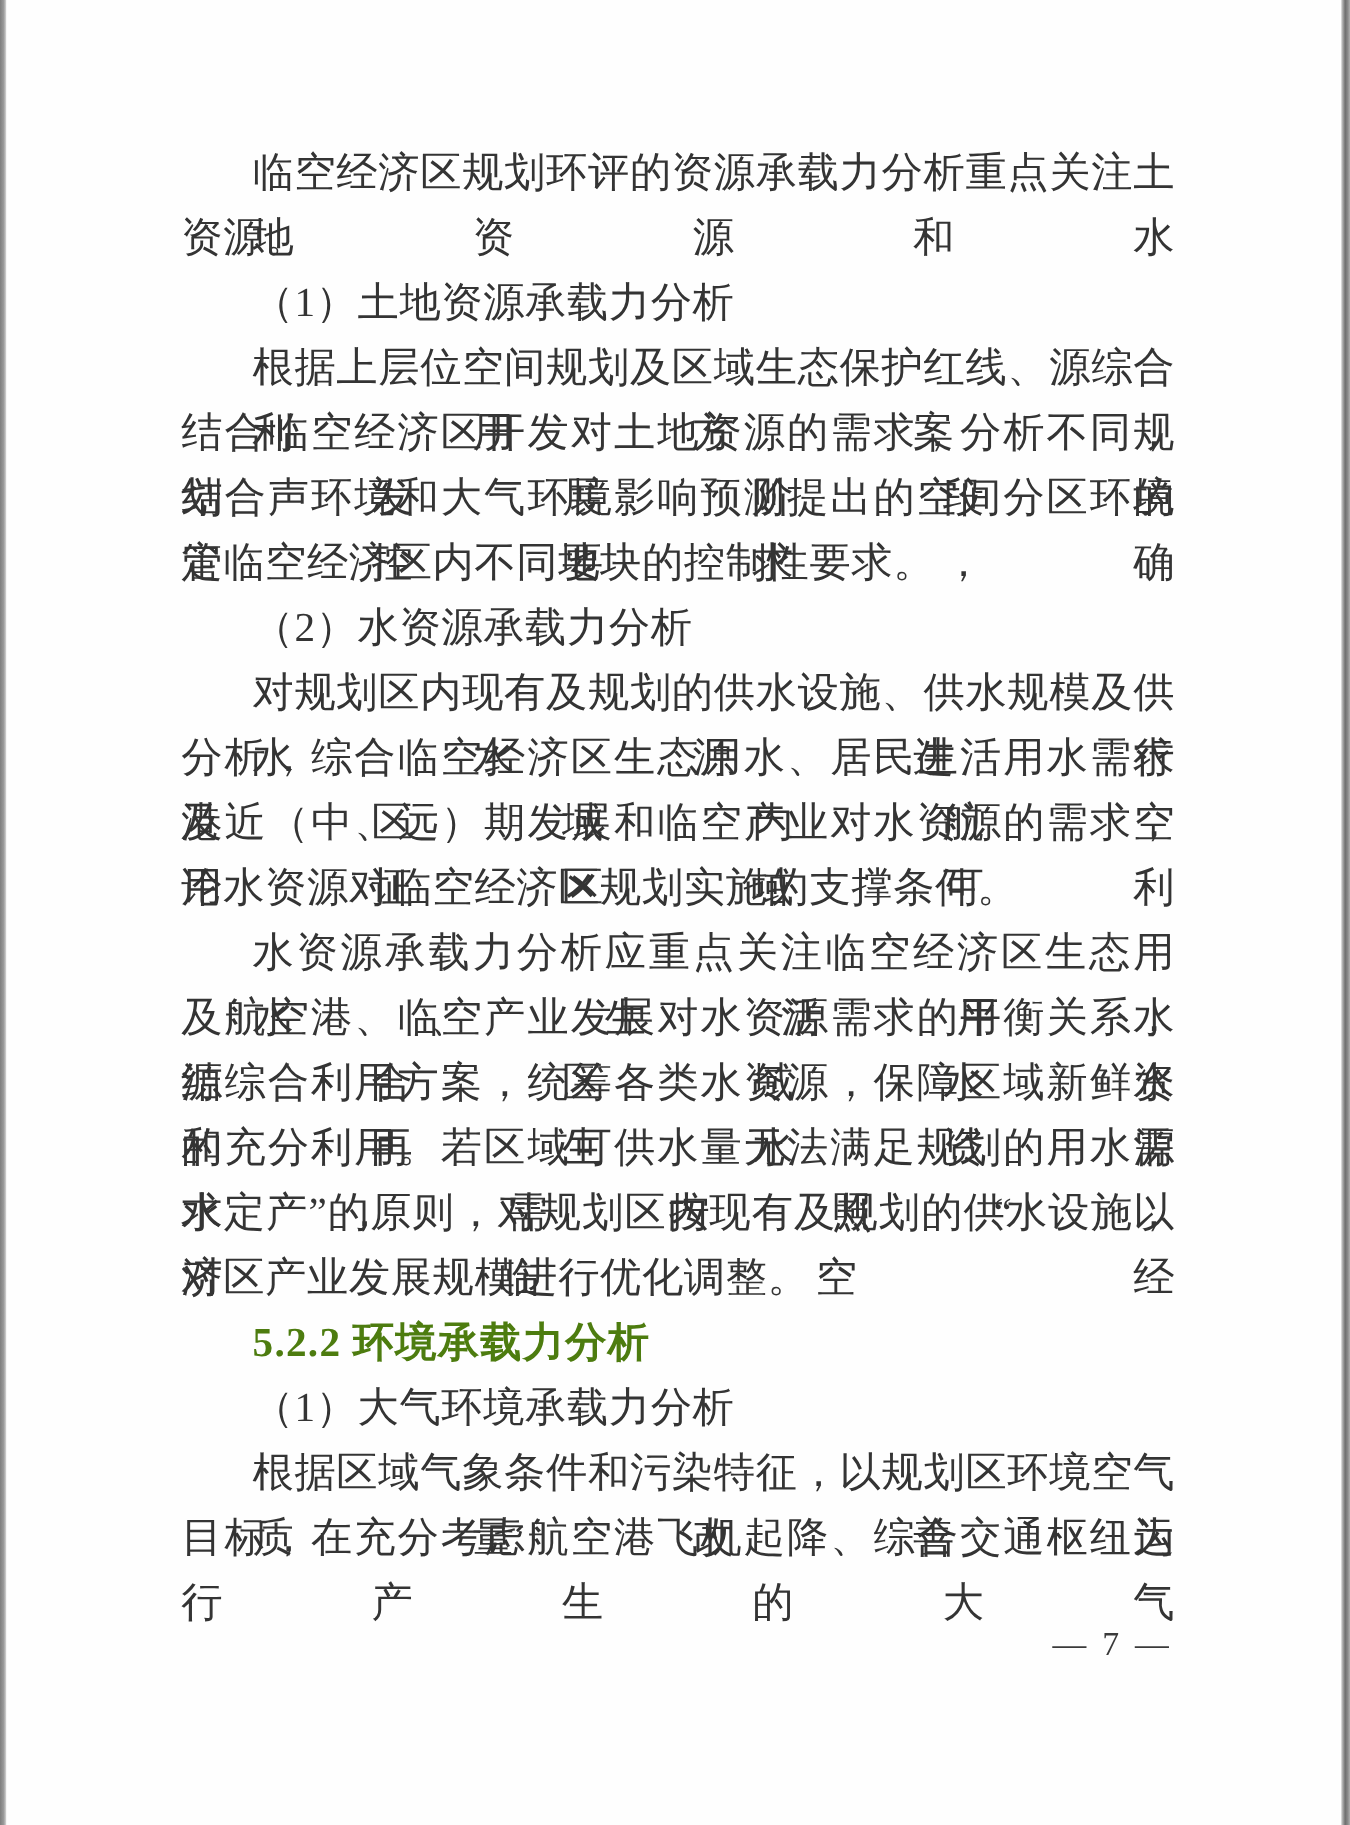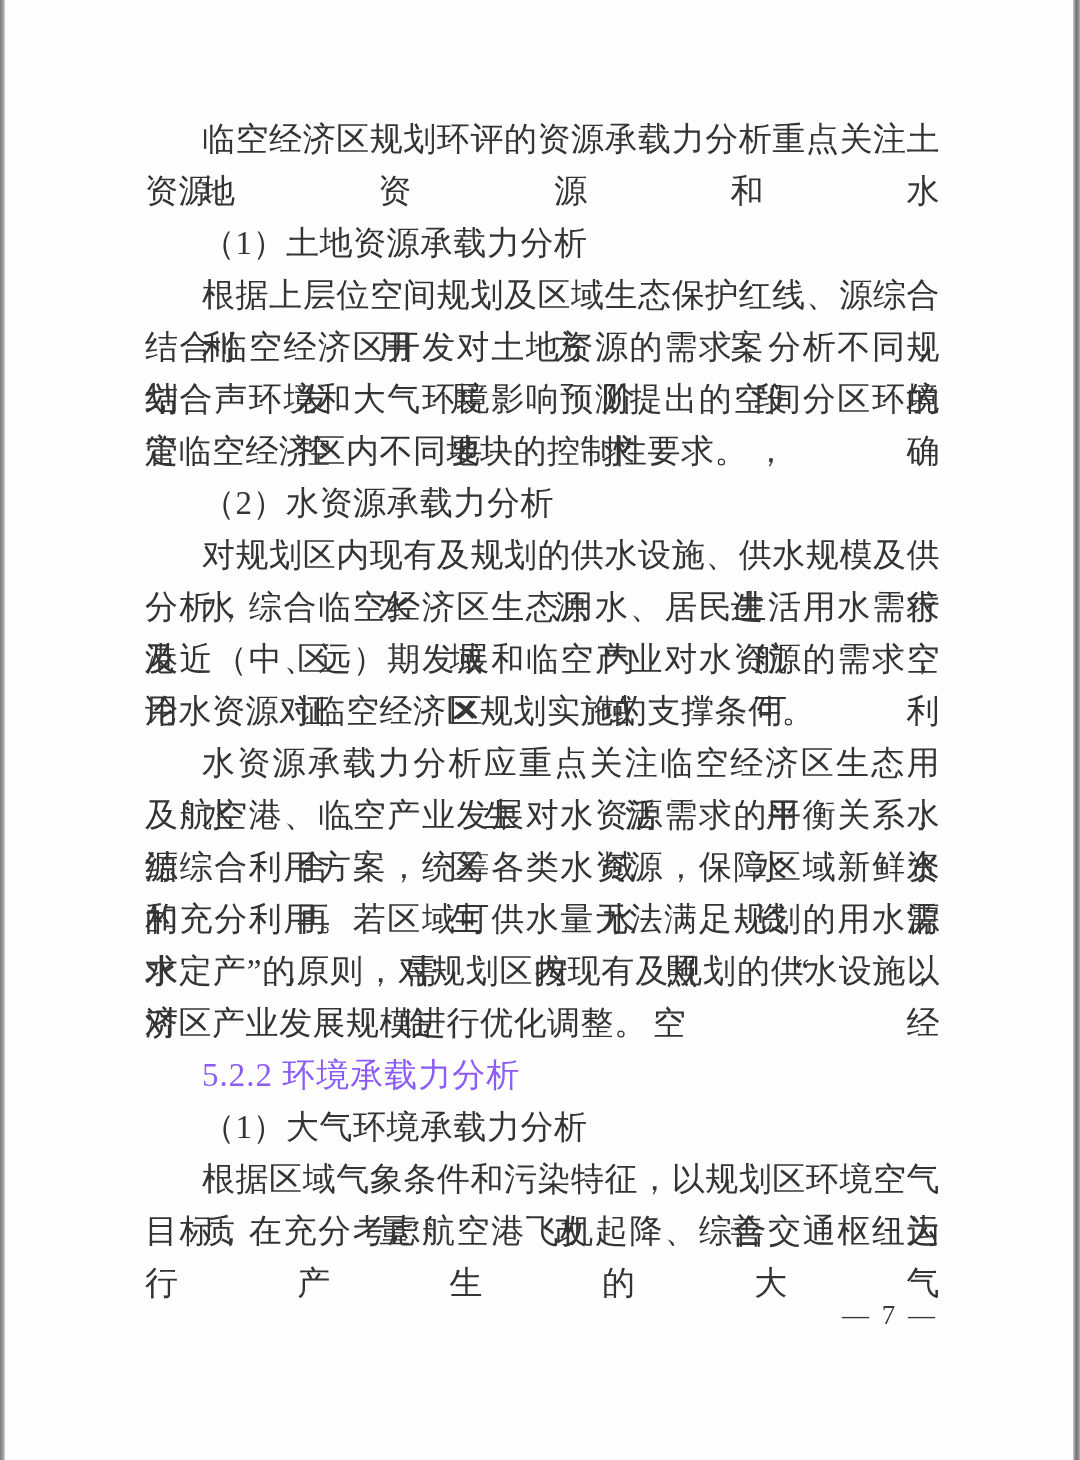--- a/index.html
+++ b/index.html
@@ -47,22 +47,22 @@
   }
   .ln.full {
     white-space: normal;
     text-align: justify;
     text-align-last: justify;
   }
   .ln.indent {
     padding-left: 57px;
   }
   .ln.heading {
-    font-weight: normal;
-    color: #8b5cf6;
+    font-weight: bold;
+    color: #4d7c0f;
     letter-spacing: 1px;
   }
   .page-number {
     position: absolute;
     right: 142px;
     top: 1300px;
     font-size: 27px;
     line-height: 30px;
     color: #3a3a3a;
     letter-spacing: 3px;

